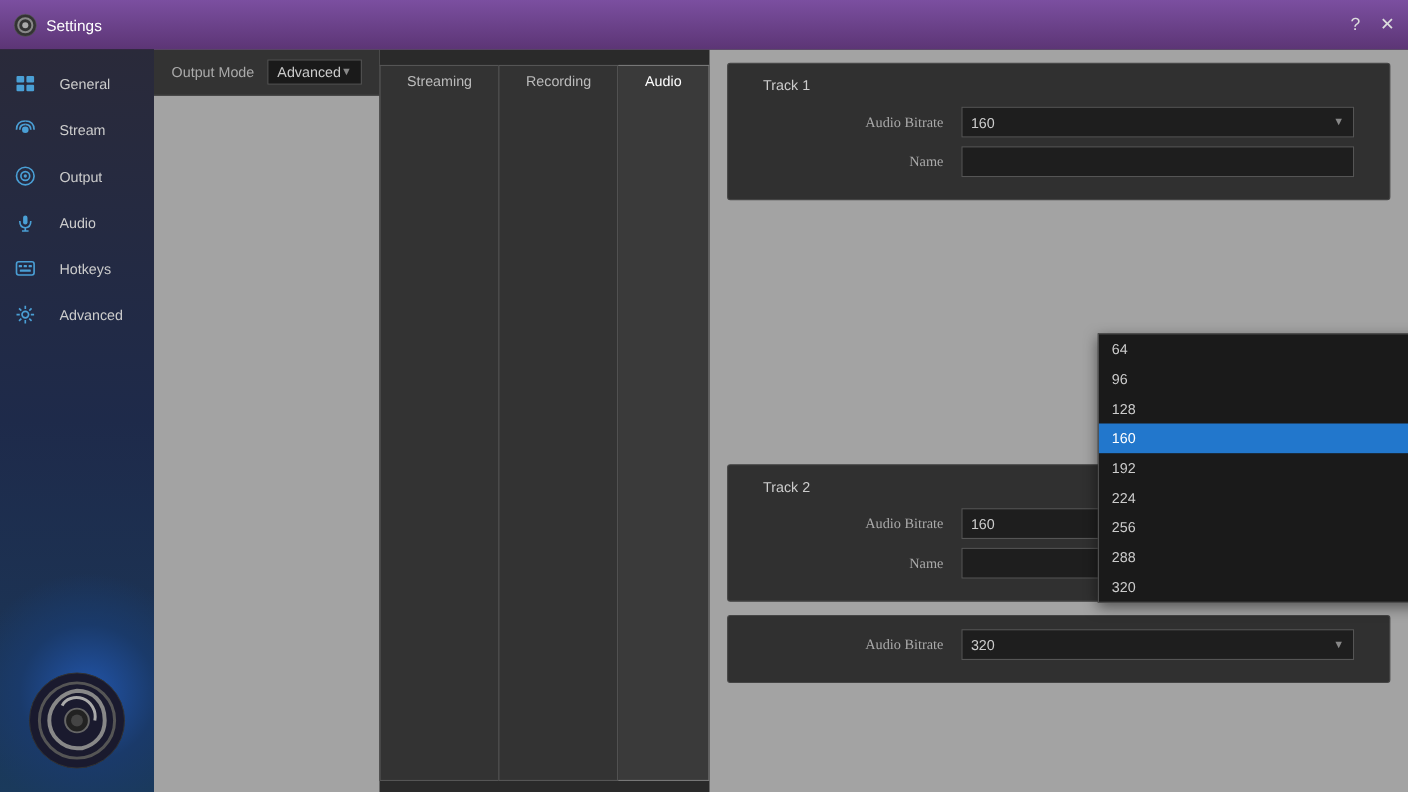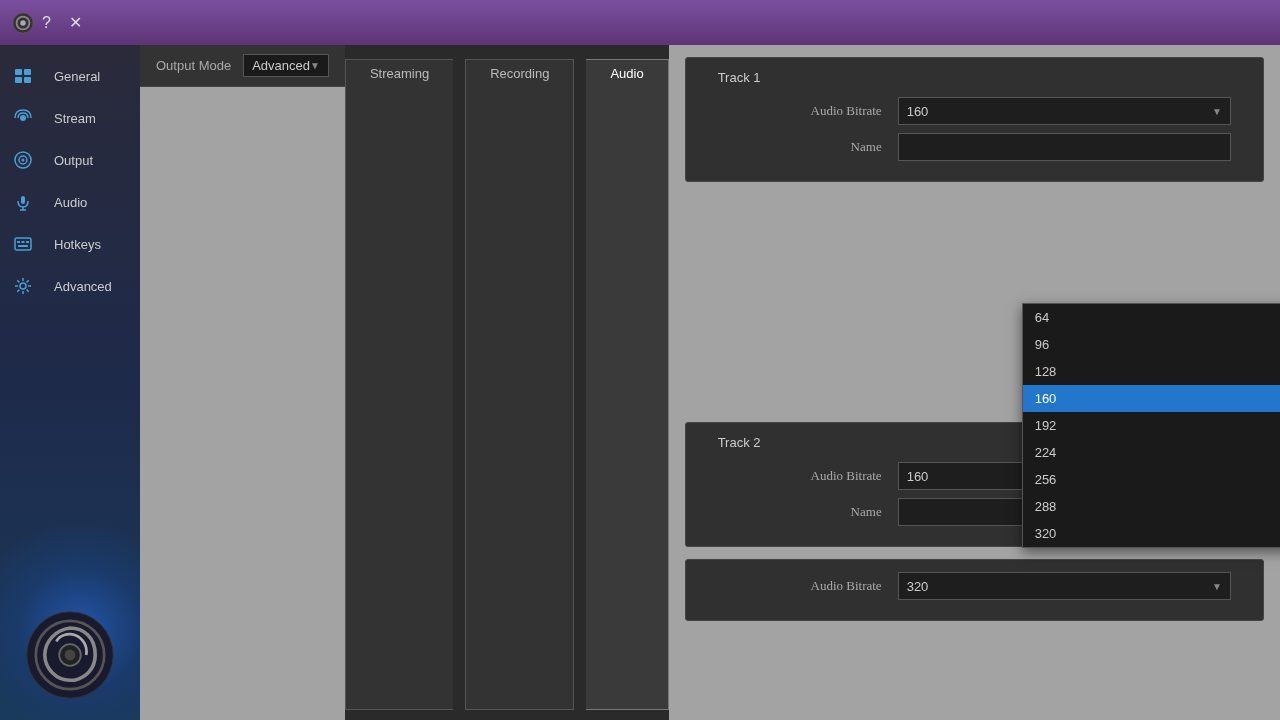--- a/index.html
+++ b/index.html
@@ -145,21 +145,21 @@
       display: flex;
       align-items: center;
       justify-content: space-between;
       cursor: pointer;
     }
 
     
     #tabs-bar {
       display: flex;
       justify-content: center;
-      gap: 12px;
+      gap: 0;
       padding: 14px 0 10px;
       background: #2a2a2a;
     }
     .tab-btn {
       padding: 6px 24px;
       background: #333;
       border: 1px solid #555;
       color: #bbb;
       cursor: pointer;
       font-size: 13px;
@@ -267,20 +267,21 @@
 </head>
 <body>
 
 <div id="titlebar">
 
   <svg class="title-icon" viewBox="0 0 24 24">
     <circle cx="12" cy="12" r="11" fill="#333" stroke="#666" stroke-width="0.5"></circle>
     <circle cx="12" cy="12" r="7" fill="none" stroke="#888" stroke-width="2"></circle>
     <circle cx="12" cy="12" r="3" fill="#aaa"></circle>
   </svg>
+  <span class="title-text">Settings</span>
   <div class="title-controls">
     <span style="font-size:16px; cursor:pointer; color:#ddd;">?</span>
     <span style="font-size:16px; cursor:pointer; color:#ddd;">✕</span>
   </div>
 </div>
 
 <div id="main">
 
   <div id="sidebar">
     <div class="sidebar-item">

